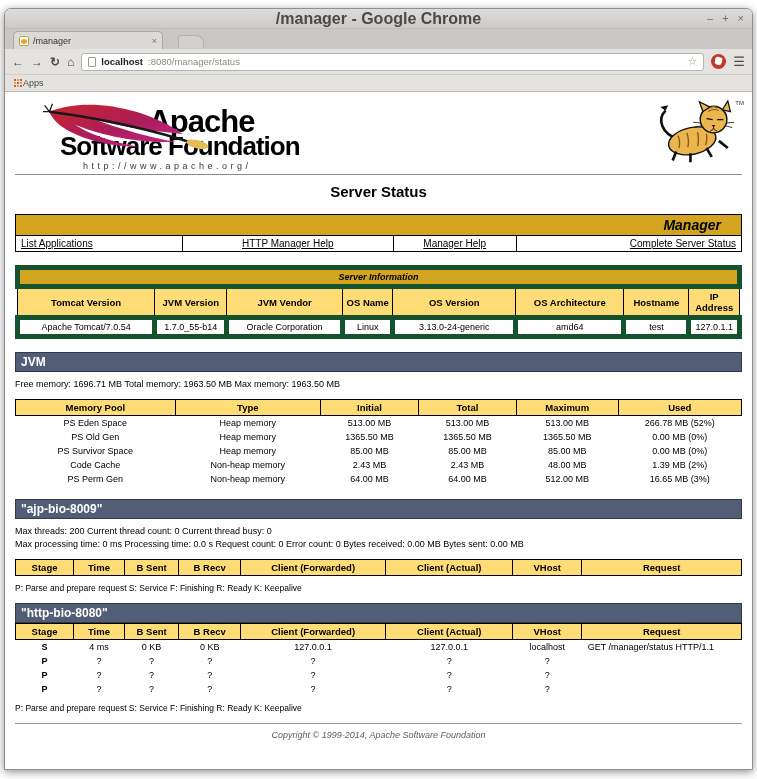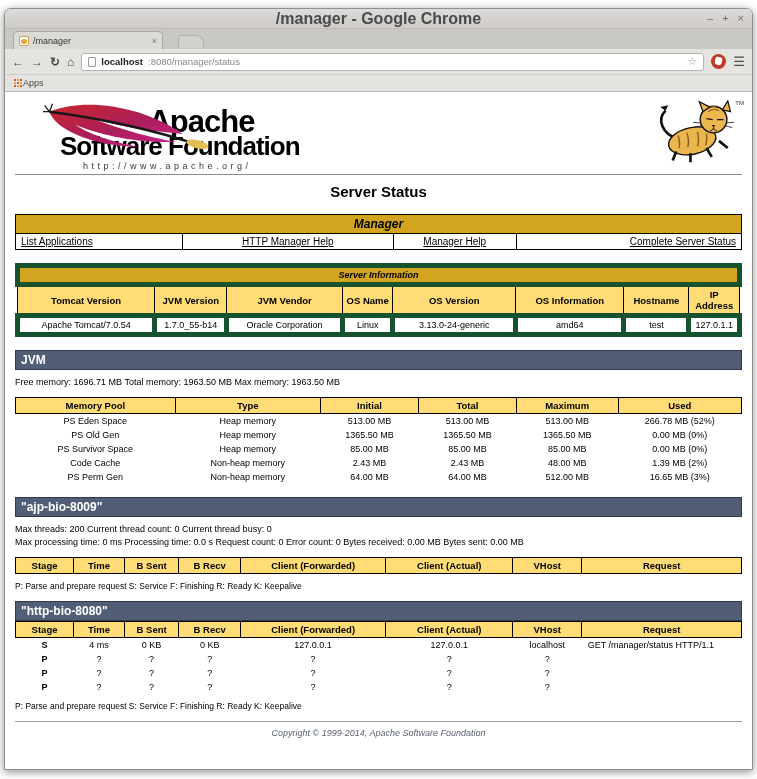--- a/index.html
+++ b/index.html
@@ -63,22 +63,22 @@
   .asf-the { font-size:14px; font-weight:bold; letter-spacing:-.5px; vertical-align:6px; }
   .asf-apache { font-size:31px; font-weight:bold; letter-spacing:-1px; }
   .asf-line2 { font-size:26px; font-weight:bold; letter-spacing:-1px; margin-left:45px; margin-top:-4px; line-height:1; }
   .asf-url { font-size:9px; letter-spacing:3.5px; color:#3a3a3a; margin-left:68px; margin-top:2px; }
   .tomcat { position:relative; width:92px; height:66px; flex:none; }
   .tm { position:absolute; right:-2px; top:0; font-size:6px; color:#333; }
   .rule { border:none; border-top:1px solid #8a8a8a; margin:4px 0 6px; }
   .page-title { text-align:center; font-size:15px; font-weight:bold; margin:8px 0 14px; }
   table { width:100%; border-collapse:collapse; table-layout:fixed; }
   .t-title td {
-    background:#d2a41f; border:1px solid #000; font-size:12px; font-weight:bold; font-style:italic;
-    padding:2px 4px; text-align:center;
+    background:#d2a41f; border:1px solid #000; font-size:14px; font-weight:bold; font-style:italic;
+    padding:2px 20px; text-align:right;
   }
   .mgr td.cell { border:1px solid #000; padding:2px 5px; font-size:10px; background:#fff; }
   .mgr a { color:#000; }
   .al{text-align:left} .ac{text-align:center} .ar{text-align:right}
   .grid th { background:#ffdc75; border:1px solid #000; font-size:9.5px; font-weight:bold; padding:2px 3px; overflow:hidden; }
   .grid.bordered td { border:5px solid #14532d; }
   .grid td { font-size:9px; text-align:center; padding:2px 2px; overflow:hidden; white-space:nowrap; }
   .sec-gap { height:13px; }
   .sec-bar { background:#525d76; border:1px solid #33384a; color:#fff; font-weight:bold; font-size:12px; padding:2px 5px; }
   .summary { font-size:9px; margin:6px 0 7px; line-height:1.5; }
@@ -222,21 +222,21 @@
       <tbody>
           <tr class="t-title">
             <td colspan="8">Server Information</td>
           </tr>
       <tr>
             <th>Tomcat Version</th>
             <th>JVM Version</th>
             <th>JVM Vendor</th>
             <th>OS Name</th>
             <th>OS Version</th>
-            <th>OS Information</th>
+            <th>OS Architecture</th>
             <th>Hostname</th>
             <th>IP Address</th>
           </tr>
       </tbody>
         <tbody>
           <tr>
             <td>Apache Tomcat/7.0.54</td>
             <td>1.7.0_55-b14</td>
             <td>Oracle Corporation</td>
             <td>Linux</td>

